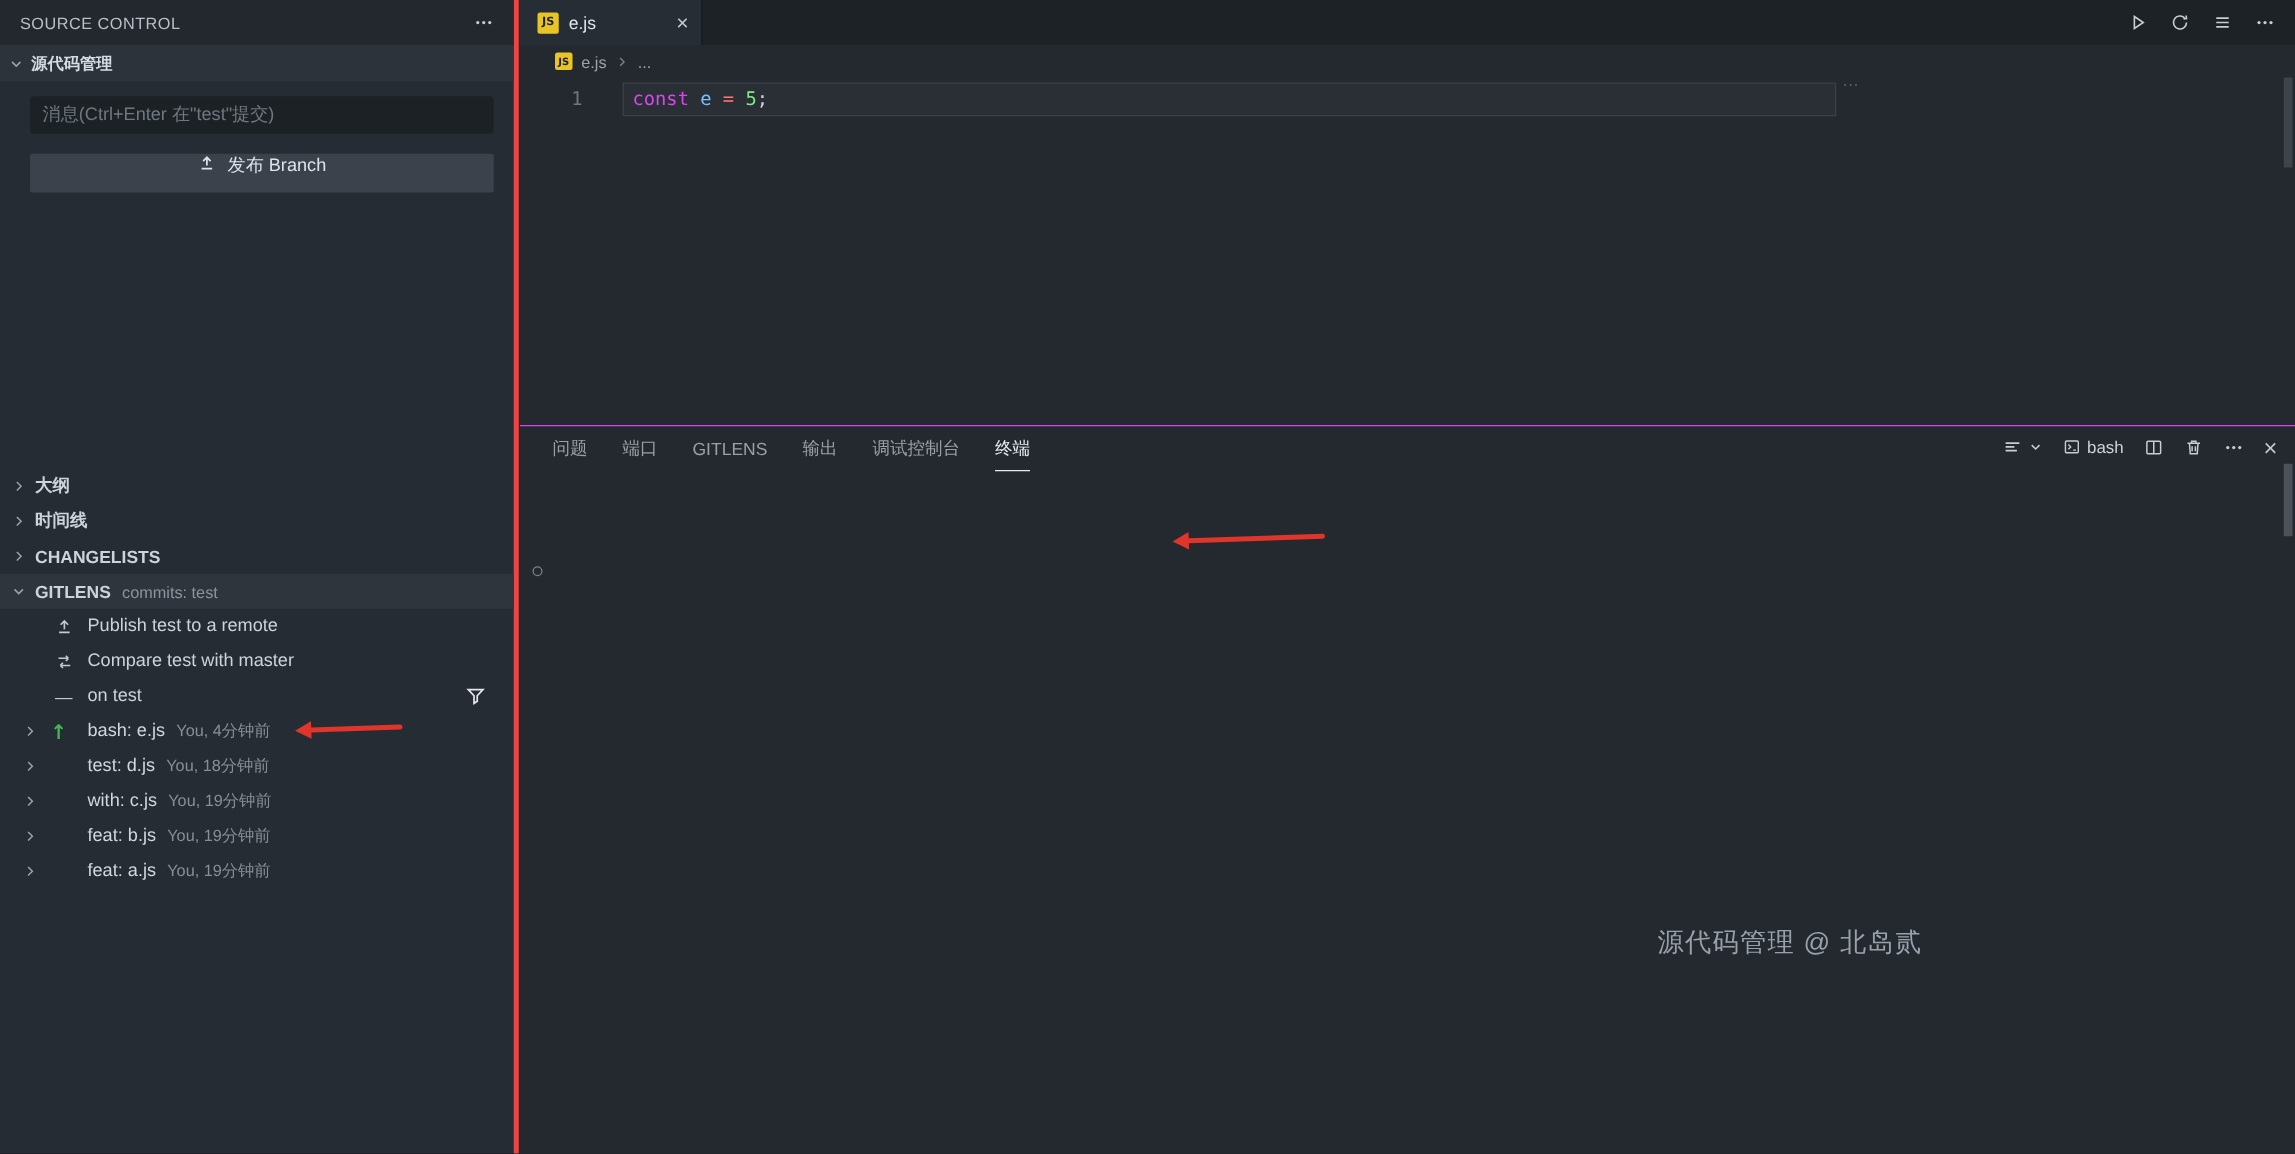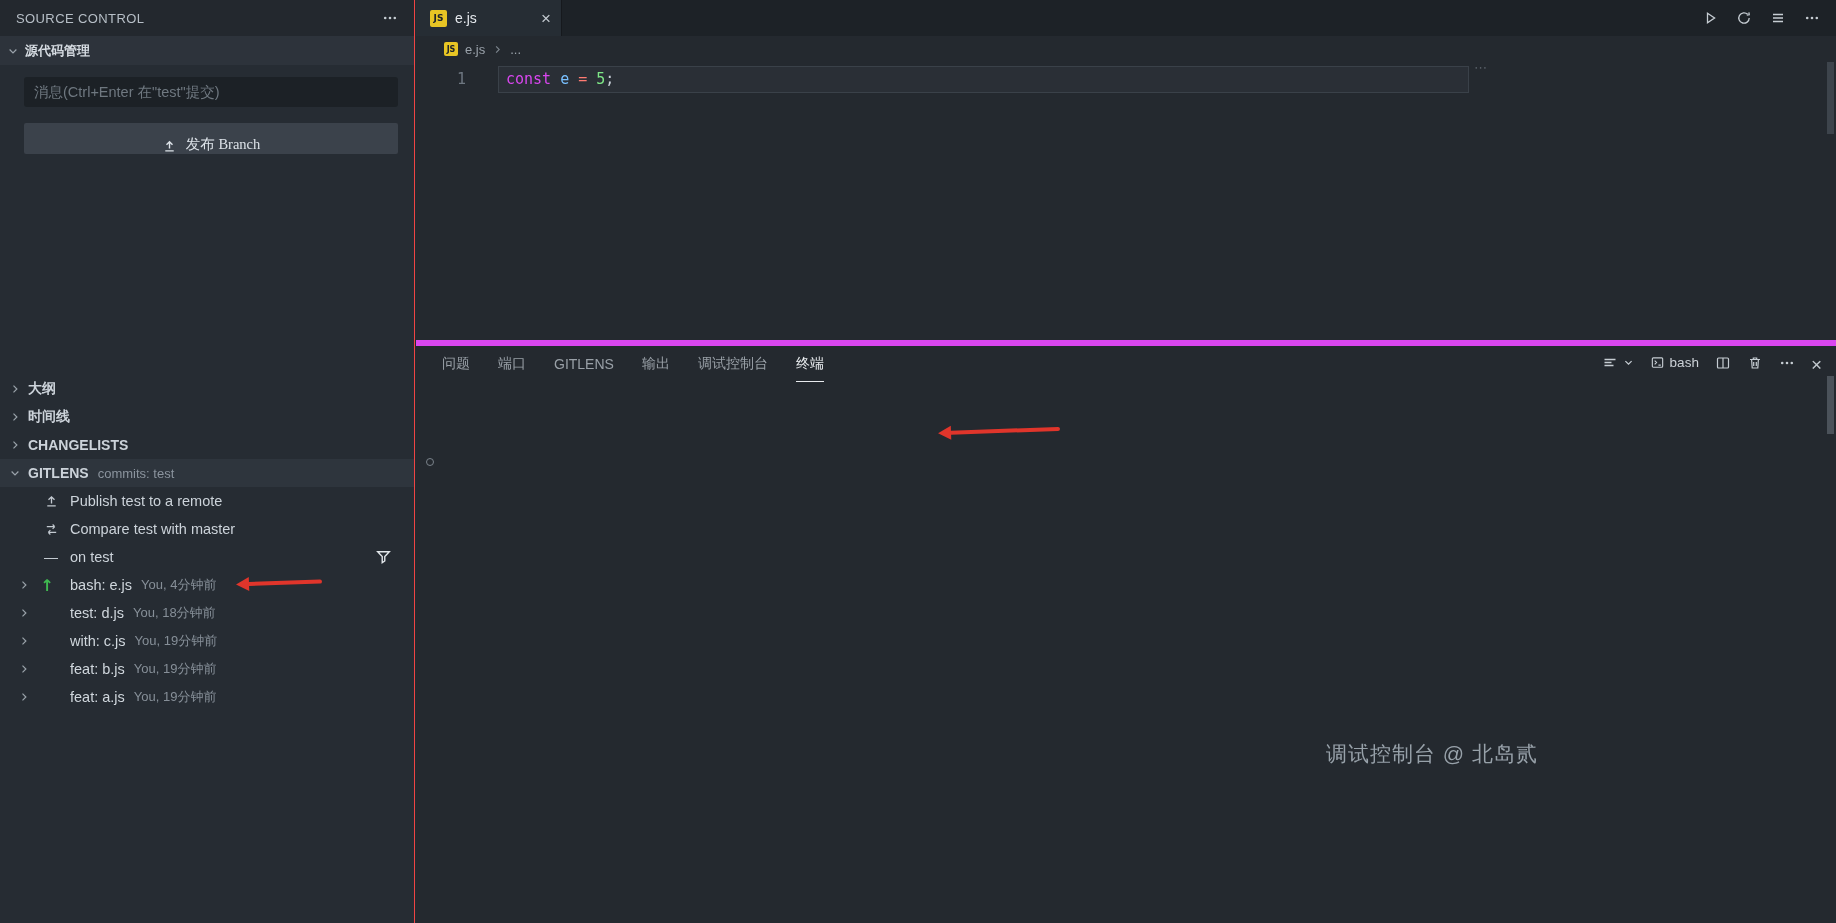--- a/index.html
+++ b/index.html
@@ -6,37 +6,37 @@
   html,body { background:#101214; }
   .root {
     position:relative; width:1836px; height:923px; overflow:hidden;
     background:#24292f; color:#c9d1d9;
     font-family:"Liberation Sans","DejaVu Sans",sans-serif;
   }
   svg { display:block; }
 
   
   .sidebar { position:absolute; left:0; top:0; width:415px; height:100%;
-    background:#262c33; border-right:1px solid #ef4444; }
+    background:#262c33; border-right:4px solid #ef4444; }
   .sidebar-titlebar { height:36px; background:#23282e; display:flex; align-items:center; padding:0 16px; }
   .sidebar-title { font-size:13px; letter-spacing:.4px; color:#b7bfc7; }
   .icon-btn { color:#c6cdd3; display:flex; align-items:center; justify-content:center; }
   .titlebar-more { margin-left:auto; }
 
   .scm-header { height:29px; background:#2d333b; display:flex; align-items:center; gap:6px;
     padding-left:7px; font-size:13px; font-weight:700; color:#d6dce2; }
   .chev { color:#9ba3ab; display:flex; align-items:center; }
 
   .scm-controls { padding:12px 16px 0 24px; }
   .scm-input { width:100%; height:30px; background:#1c2126; border:none; border-radius:3px;
     padding:0 10px; font-size:14.5px; color:#c9d1d9; font-family:inherit; outline:none; }
   .scm-input::placeholder { color:#6f7880; }
   .publish-btn { margin-top:16px; width:100%; height:31px; background:#3b424b; color:#dde3e9;
-    border:none; border-radius:2px; font-size:14.5px; display:flex; align-items:flex-end;
-    justify-content:center; gap:9px; font-family:Liberation Serif, serif; cursor:pointer; }
+    border:none; border-radius:2px; font-size:14.5px; display:flex; align-items:flex-start;
+    justify-content:center; gap:9px; font-family:Liberation Sans, sans-serif; cursor:pointer; }
 
   .sidebar-tree { position:absolute; top:375px; left:0; right:0; }
   .tree-row { height:28px; display:flex; align-items:center; font-size:14px; color:#ccd3da; position:relative; }
   .tree-row .chevslot { width:16px; display:flex; justify-content:center; color:#9ba3ab; }
   .section-row { padding-left:7px; font-weight:700; }
   .section-row .slabel { margin-left:5px; }
   .section-row .desc { font-weight:400; color:#8b949e; font-size:13px; margin-left:9px; }
   .gitlens-row { background:#2e353d; }
   .item-row { padding-left:42px; }
   .item-row .item-icon { width:18px; display:flex; justify-content:center; color:#c3cad1; }
@@ -71,21 +71,21 @@
   .line-number { position:absolute; left:41px; top:8px; font-family:"DejaVu Sans Mono",monospace;
     font-size:15px; color:#6e7781; }
   .code-line { position:absolute; left:90px; top:8px; font-family:"DejaVu Sans Mono",monospace; font-size:15px; }
   .tok-kw { color:#d946ef; } .tok-var { color:#79c0ff; } .tok-op { color:#ff7b72; }
   .tok-num { color:#7ee787; } .tok-punc { color:#c9d1d9; }
   .overflow-hint { position:absolute; left:1058px; top:-2px; color:#565d65; font-size:13px; letter-spacing:1px; }
   .code-scrollthumb { position:absolute; right:2px; top:0; width:7px; height:72px; background:#3d444c; }
 
   
   .panel { position:absolute; left:0; top:340px; right:0; bottom:0; background:#24292f;
-    border-top:6px solid #d946ef; }
+    border-top:1px solid #d946ef; }
   .panel-header { height:36px; display:flex; align-items:center; padding:0 14px 0 26px; }
   .panel-tabs { display:flex; gap:28px; font-size:14px; color:#99a0a7; }
   .panel-tab { height:36px; display:flex; align-items:center; border-bottom:1px solid transparent; padding-top:1px; }
   .panel-tab.active { color:#e8ebee; border-bottom-color:#e8ebee; }
   .panel-actions { margin-left:auto; display:flex; align-items:flex-start; gap:16px; color:#b9c0c6; }
   .dropdown-group, .bash-group { display:flex; align-items:center; gap:5px; }
   .bash-group { font-size:13.5px; color:#ccd2d8; }
   .panel-close { font-size:19px; color:#c2c9cf; line-height:1; }
 
   .terminal { padding:45px 0 0 26px; font-family:"DejaVu Sans Mono",monospace;
@@ -386,15 +386,15 @@
 
   <div class="arrow" style="left:236px; top:576px; width:86px; transform:rotate(-2deg);">
     <span class="head"></span>
     <span class="shaft" style="width:75px;"></span>
   </div>
   <div class="arrow" style="left:938px; top:424px; width:122px; transform:rotate(-2deg);">
     <span class="head"></span>
     <span class="shaft" style="width:111px;"></span>
   </div>
 
-  <div class="watermark">调试控制台 @ 北岛贰</div>
+  <div class="watermark">源代码管理 @ 北岛贰</div>
 
 </div>
 
 </body></html>

